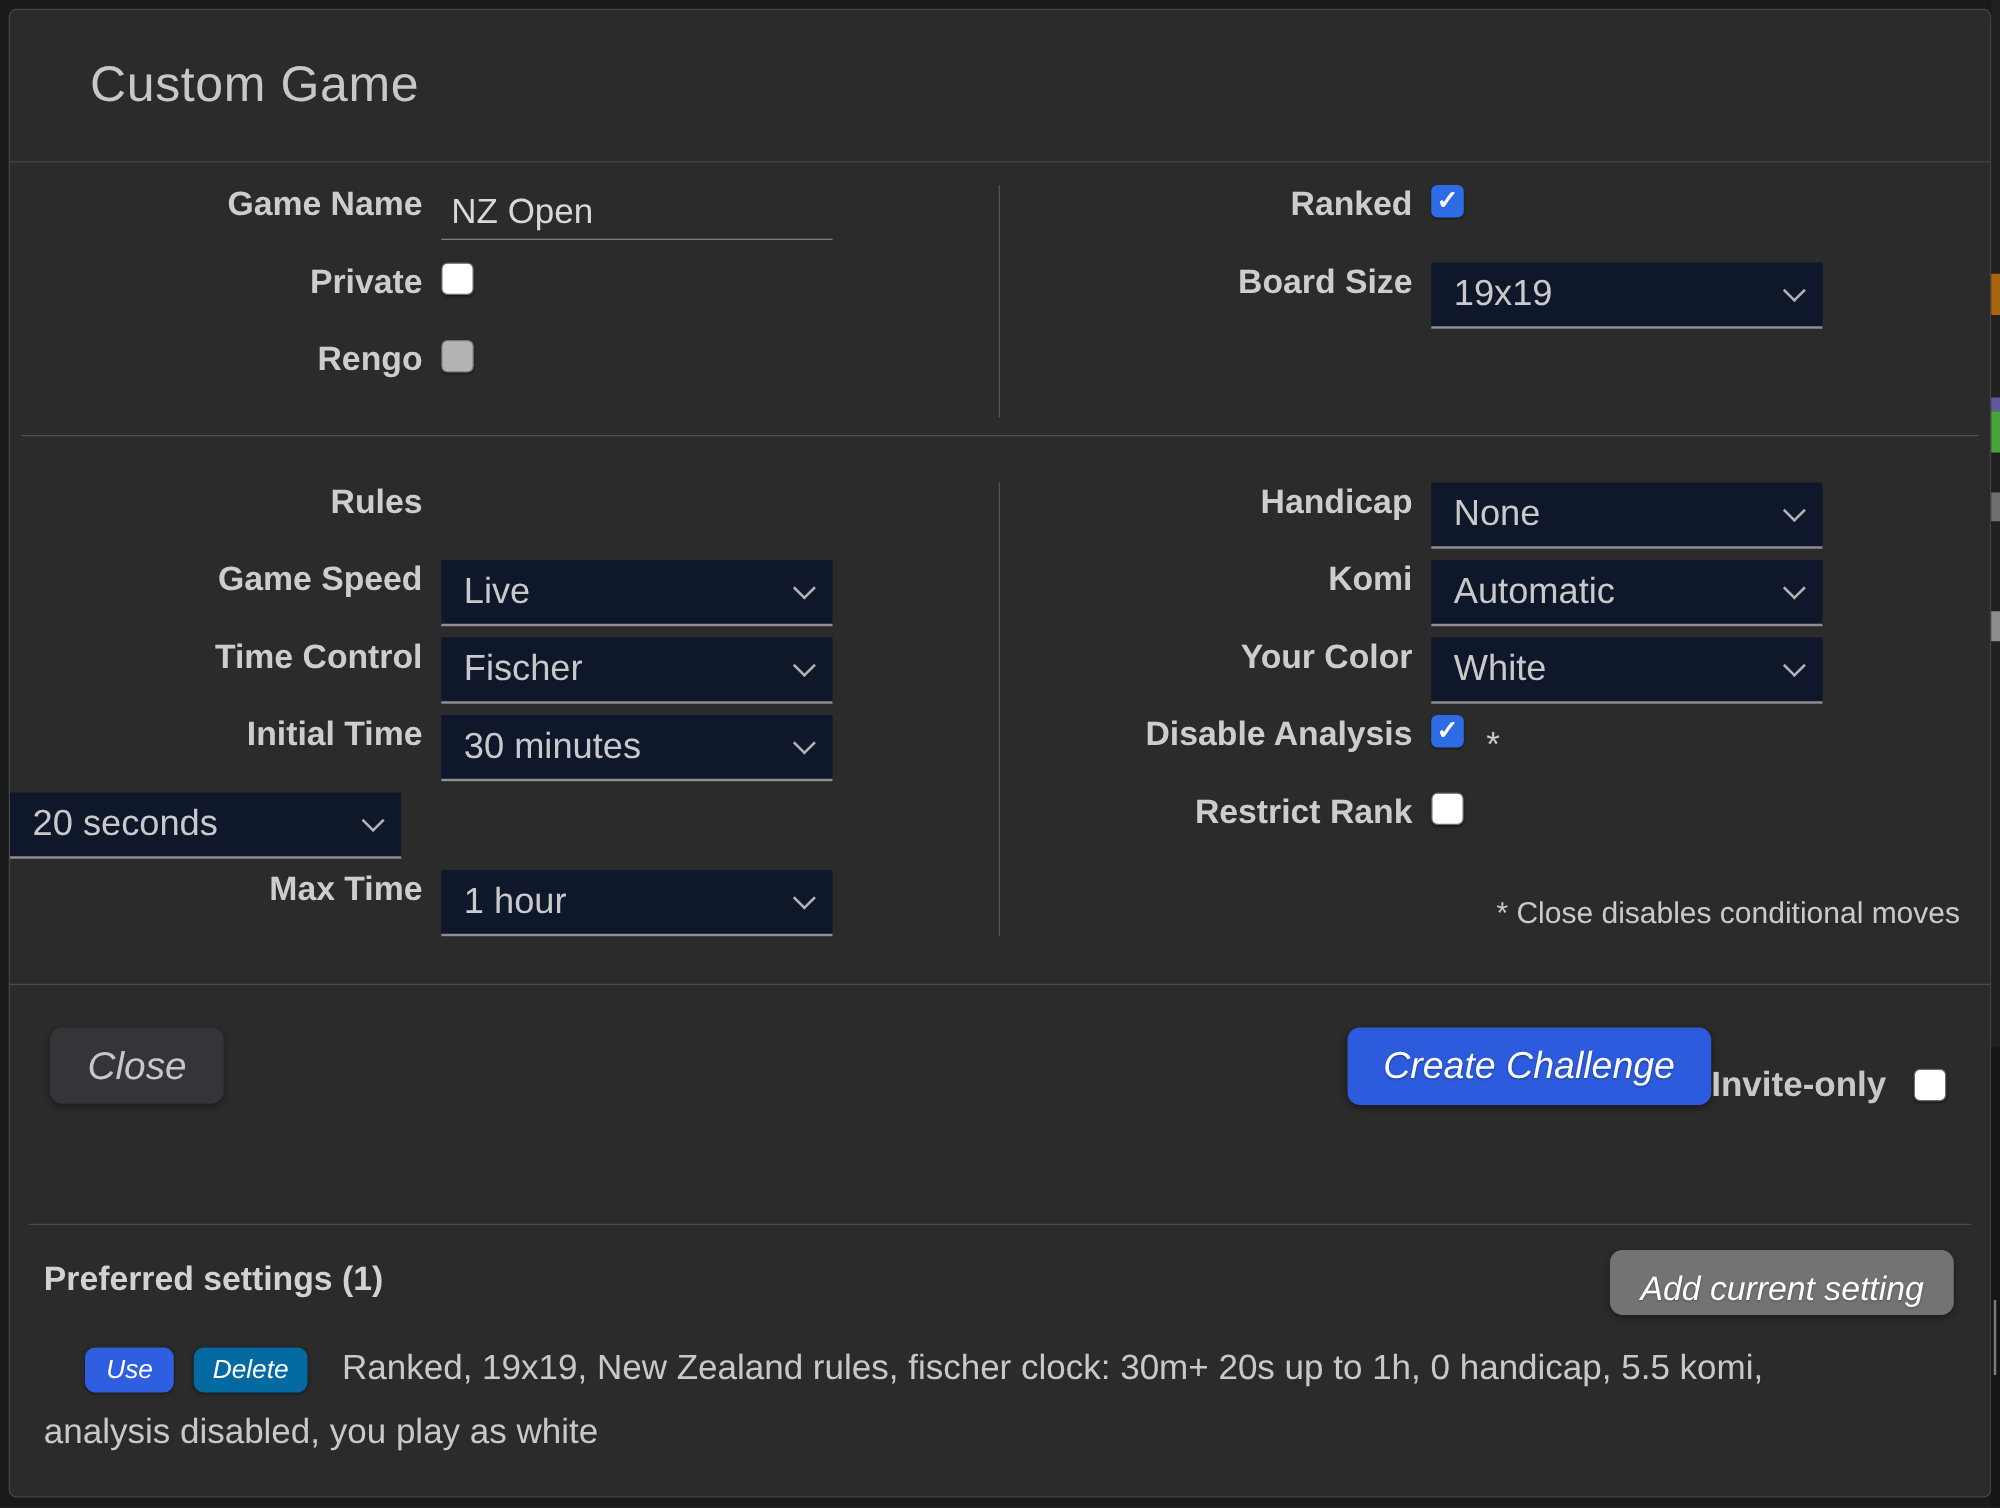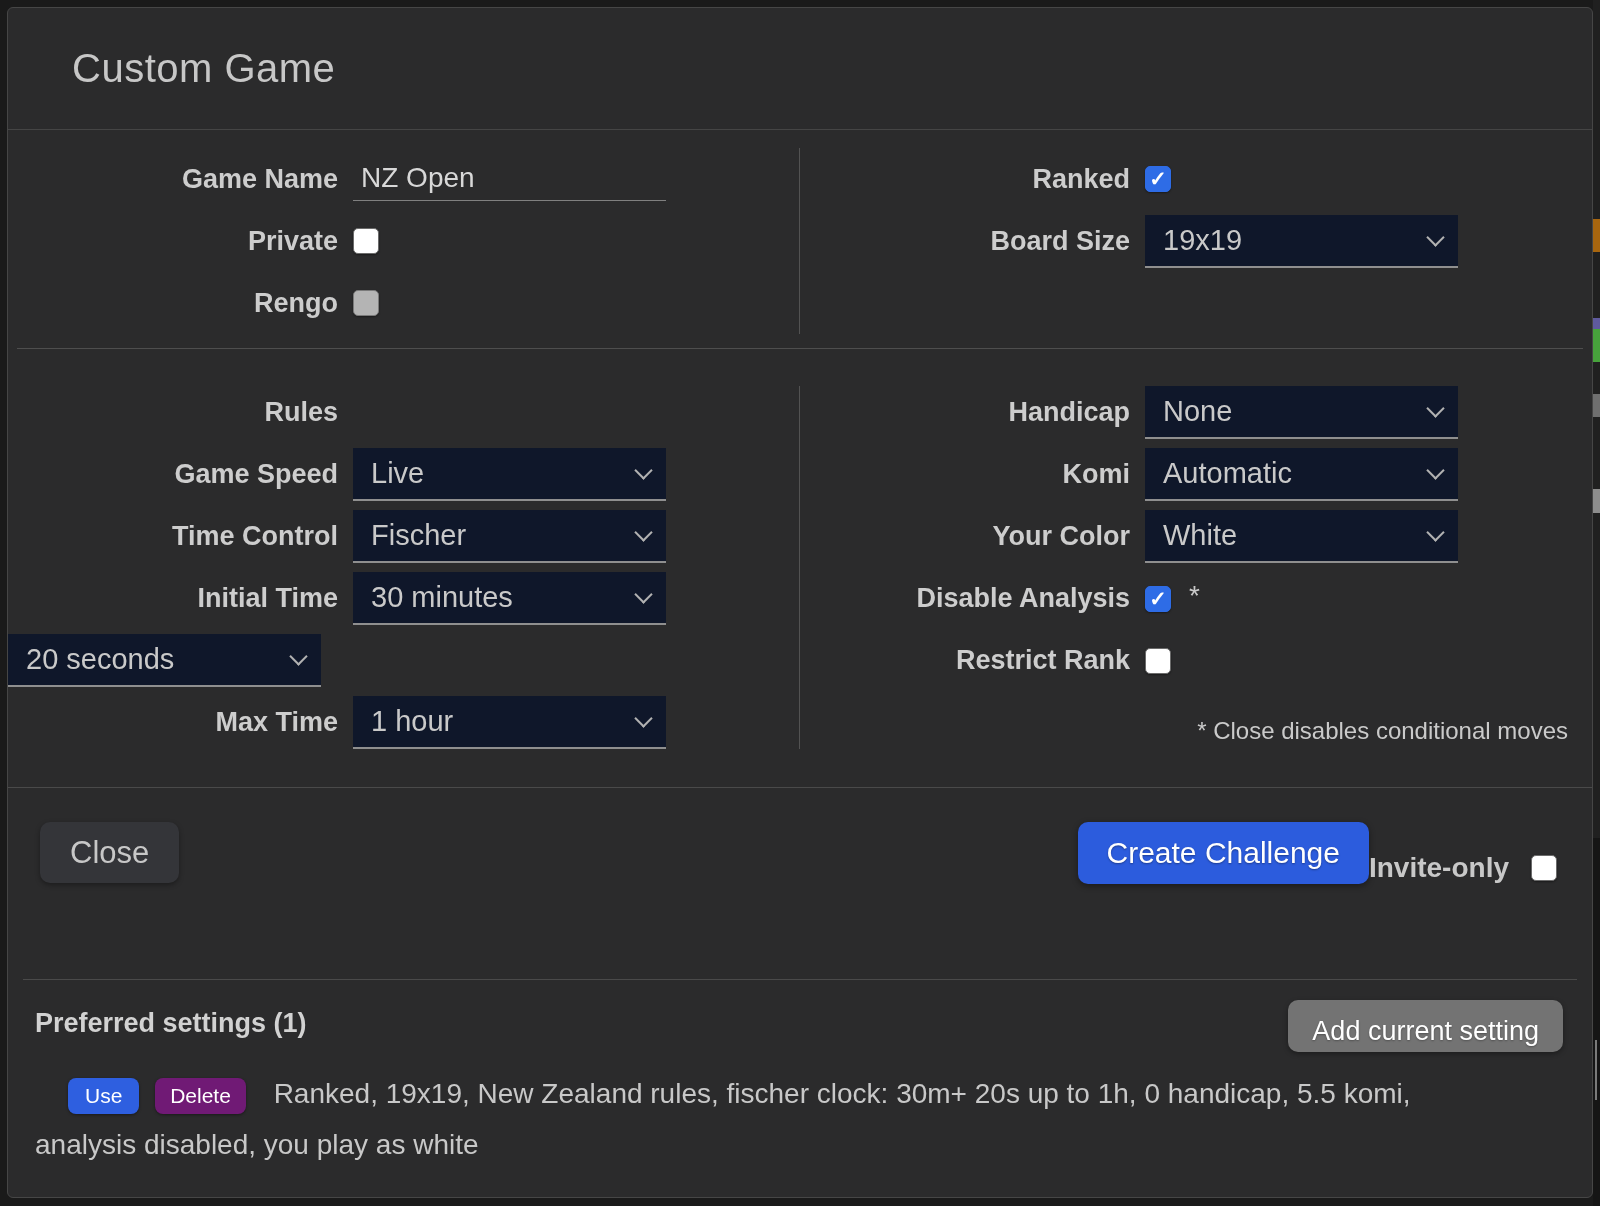--- a/index.html
+++ b/index.html
@@ -23,21 +23,21 @@
   .mtitle{font-size:40px;font-weight:400;color:#c7c7c7;letter-spacing:.5px;}
 
   
   .pane{display:flex;}
   .pane-top{padding:18px 0 14px 0;}
   .pane-bottom{padding:37px 0 38px 0;}
   .half{width:792px;box-sizing:border-box;}
   .half-left{border-right:1px solid #525252;}
   .divider-mid{border-top:1px solid #4e4e4e;margin:0 9px;}
 
-  .frow{display:flex;align-items:center;min-height:62px;}
+  .frow{display:flex;align-items:flex-start;min-height:62px;}
   .pane-bottom .frow{min-height:0;height:53px;margin-bottom:9px;}
   .pane-bottom .frow:last-child{margin-bottom:0;}
   .flabel{
     flex:0 0 330px;text-align:right;margin-right:15px;
     font-weight:700;font-size:27px;color:#cdcdcd;white-space:nowrap;
   }
   
   .finput{
     width:313px;height:44px;box-sizing:border-box;
     background:transparent;border:none;border-bottom:1px solid #808080;
@@ -69,21 +69,21 @@
   .asterisk{font-size:28px;color:#c9c9c9;margin-left:18px;align-self:flex-start;line-height:1;margin-top:10px;}
   .footnote-row{justify-content:flex-end;align-items:flex-end;}
   .footnote{font-size:24px;color:#cacaca;padding-right:24px;padding-bottom:4px;}
 
   
   .mfooter{
     border-top:1px solid #4a4a4a;height:192px;box-sizing:border-box;
     display:flex;justify-content:space-between;align-items:flex-start;
     padding:34px 35px 0 32px;
   }
-  .btn{font-family:"Liberation Sans",sans-serif;border:none;cursor:pointer;}
+  .btn{font-family:"Liberation Sans",sans-serif;border:none;cursor:pointer;font-style:italic;}
   .btn-close{
     height:61px;padding:0 30px;border-radius:10px;background:#343539;
     color:#c7c7c7;font-size:31px;box-shadow:0 2px 5px rgba(0,0,0,.35);
   }
   .footer-right{display:flex;flex-direction:row;align-items:flex-end;}
   .btn-primary{
     height:62px;padding:0 29px;border-radius:10px;background:#2c5cdd;
     color:#fff;font-size:30px;box-shadow:0 2px 6px rgba(0,0,0,.4);
     text-shadow:0 1px 2px rgba(0,0,0,.35);
   }
@@ -103,21 +103,21 @@
     text-shadow:0 1px 2px rgba(0,0,0,.3);
   }
   .pref-entry{
     margin-top:16px;font-size:28px;color:#c8c8c8;line-height:51px;max-width:1470px;
   }
   .btn-use{
     height:36px;padding:0 17px;border-radius:8px;background:#2e5fe0;color:#ffffff;
     font-size:21px;vertical-align:middle;margin-right:8px;box-shadow:0 1px 3px rgba(0,0,0,.4);margin-left:33px;
   }
   .btn-delete{
-    height:36px;padding:0 15px;border-radius:8px;background:#701a75;color:#fff;
+    height:36px;padding:0 15px;border-radius:8px;background:#0369a1;color:#fff;
     font-size:21px;vertical-align:middle;margin-right:20px;box-shadow:0 1px 3px rgba(0,0,0,.4);
   }
 
   
   .edge{position:absolute;top:0;right:0;width:7px;height:1206px;background:#202020;}
   .sliver{position:absolute;left:0;width:7px;}
   .sl-orange{top:219px;height:33px;background:#a8660f;}
   .sl-purple{top:318px;height:11px;background:#5f5a9e;}
   .sl-green{top:329px;height:33px;background:#47a33c;}
   .sl-gray1{top:394px;height:23px;background:#6f6f6f;}

